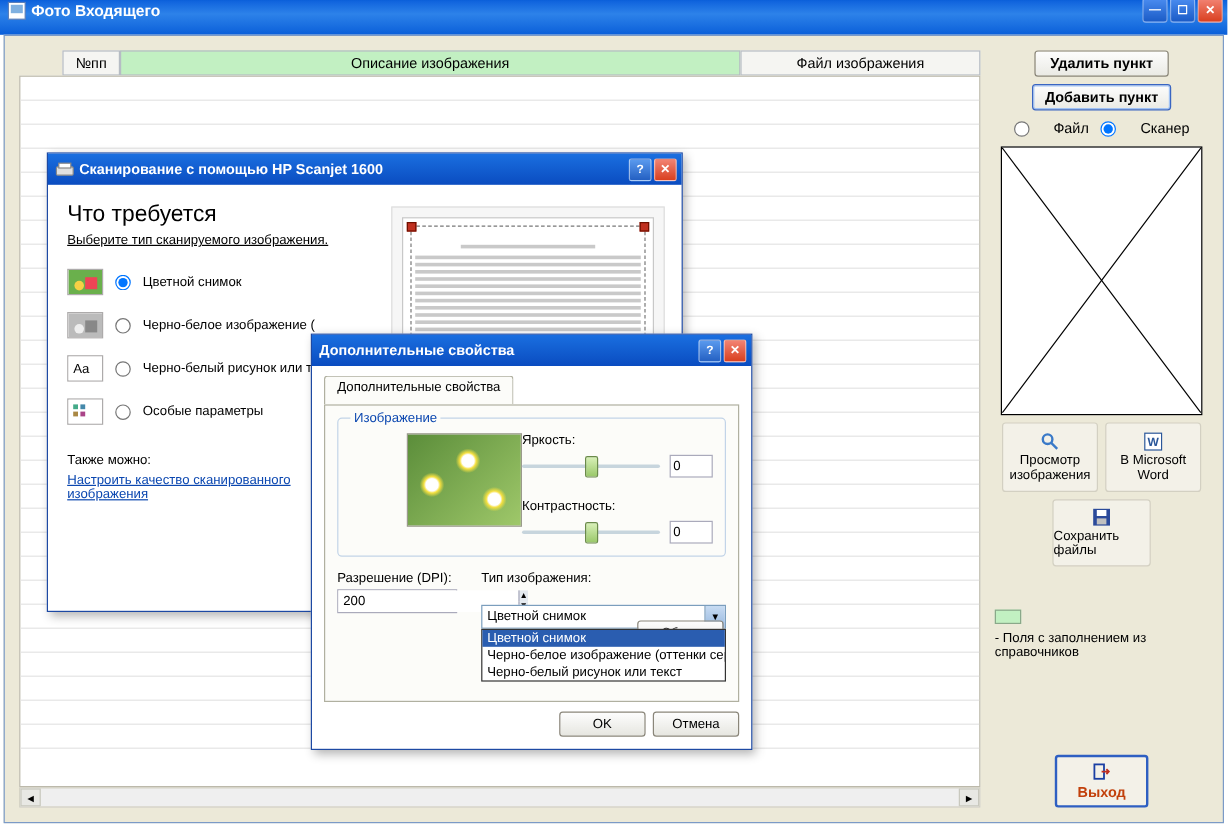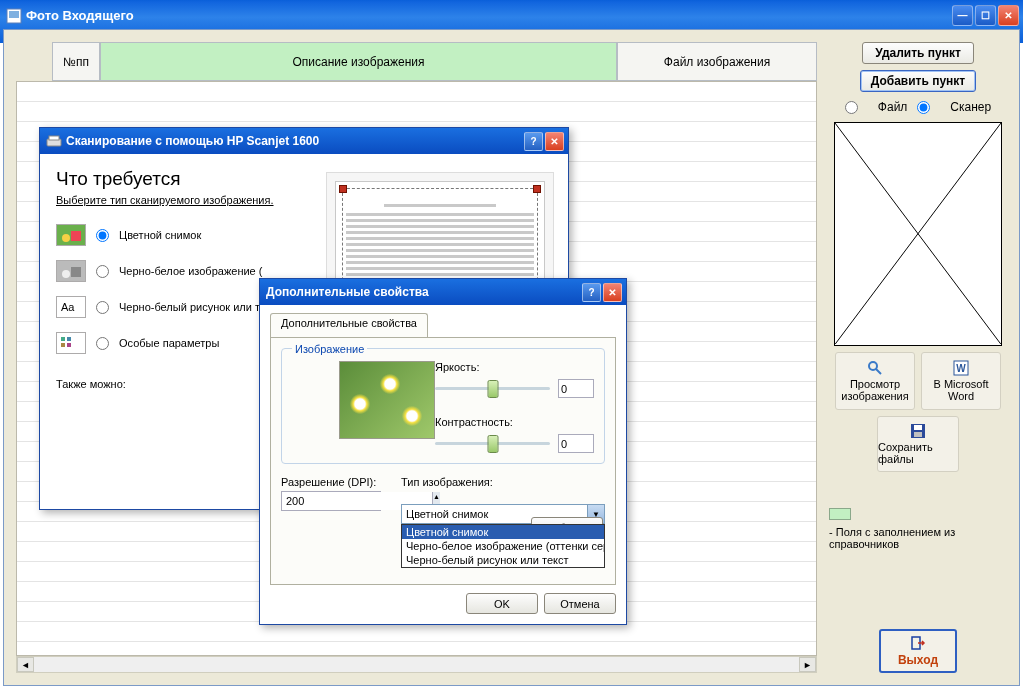--- a/index.html
+++ b/index.html
@@ -1,34 +1,34 @@
 <!DOCTYPE html>
 <html><head>
 <meta charset="utf-8">
 <style>
 * { box-sizing: border-box; margin: 0; padding: 0; }
 body { font-family: Tahoma, Arial, sans-serif; font-size: 11px; background: #fff; overflow: hidden; }
 
 .window { position: relative; width: 1023px; height: 689px; background: #fff; }
 
-.titlebar { height: 43px; background: linear-gradient(to bottom, #0a5fd9 0%, #1165de 5%, #2d82e9 40%, #0a5fd9 100%); display: flex; align-items: center; padding: 0 4px 12px 6px; color: #fff; font-weight: bold; font-size: 13px; }
+.titlebar { height: 29px; background: linear-gradient(to bottom, #0a5fd9 0%, #1165de 5%, #2d82e9 40%, #0a5fd9 100%); display: flex; align-items: center; padding: 0 4px 12px 6px; color: #fff; font-weight: bold; font-size: 13px; }
 .titlebar .tb-icon { width: 16px; height: 16px; margin-right: 4px; display: inline-block; }
 .titlebar .tb-title { flex: 1; }
 .titlebar .tb-btns { display: flex; gap: 2px; }
 .tb-btn { width: 21px; height: 21px; border-radius: 3px; display: flex; align-items: center; justify-content: center; font-weight: bold; color: #fff; border: 1px solid rgba(255,255,255,.4); font-size: 10px;}
 .tb-min, .tb-max { background: linear-gradient(to bottom,#4a8cf0,#1b5bc6); }
 .tb-close { background: linear-gradient(to bottom,#f28373,#d94020); width: 21px; }
 
 .client { position: absolute; left: 3px; right: 3px; top: 29px; bottom: 3px; background: #ece9d8; border: 1px solid #7b9ac7; padding: 12px; }
 
 .content-row { display: flex; gap: 12px; height: 100%; }
 
 .main-col { flex: 1; display: flex; flex-direction: column; }
 
-.grid-header { display: flex; height: 39px; padding-left: 36px; }
+.grid-header { display: flex; height: 21px; padding-left: 36px; }
 .gh-cell { border: 1px solid #b6bcc4; display: flex; align-items: center; justify-content: center; background: #f5f5f2; font-size: 12px;}
 .gh-npp { width: 48px; }
 .gh-desc { flex: 1; background: #c2f0c2; }
 .gh-file { width: 200px; }
 
 .grid-body { flex: 1; background: #fff; border: 1px solid #bcb9ab; position: relative; }
 .grid-body .row-sep { height: 20px; border-bottom: 1px solid #e4e4e4; }
 
 .grid-scroll { height: 17px; background: #efefef; border: 1px solid #d0cebe; display:flex; align-items:center; }
 .sb-btn { width:17px; height:15px; background:#e8e8e4; border:1px solid #c8c8be; font-size:9px; display:flex;align-items:center;justify-content:center;}
@@ -299,20 +299,21 @@
                   <rect x="10" y="4" width="4" height="4" fill="#48a"></rect>
                   <rect x="4" y="10" width="4" height="4" fill="#a84"></rect>
                   <rect x="10" y="10" width="4" height="4" fill="#a48"></rect>
                 </svg>
               </div>
             <input type="radio" name="scantype" style=""> 
               <span>Особые параметры</span>
           </div>
         </div>
         <div class="scan-also">Также можно:</div>
+        <div class="link" style="margin-top:4px;max-width:210px;">Настроить качество сканированного изображения</div>
       </div>
       <div class="scan-preview">
         <div class="scan-page">
           <div class="sel"></div>
           <div class="handle h-tl"></div>
             <div class="handle h-tr"></div>
             <div class="handle h-bl"></div>
             <div class="handle h-br"></div>
           <div style="height:12px;"></div>
           <div class="fake-text-line" style="width:60%;margin:0 auto 6px;"></div>

